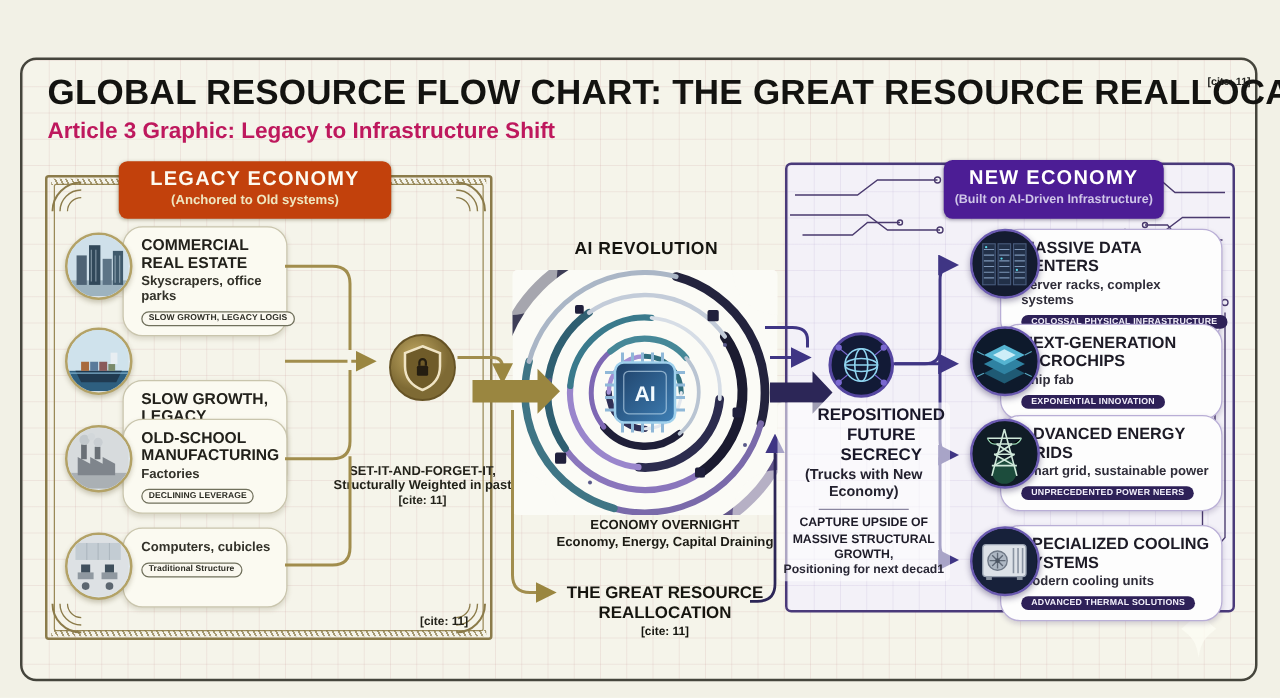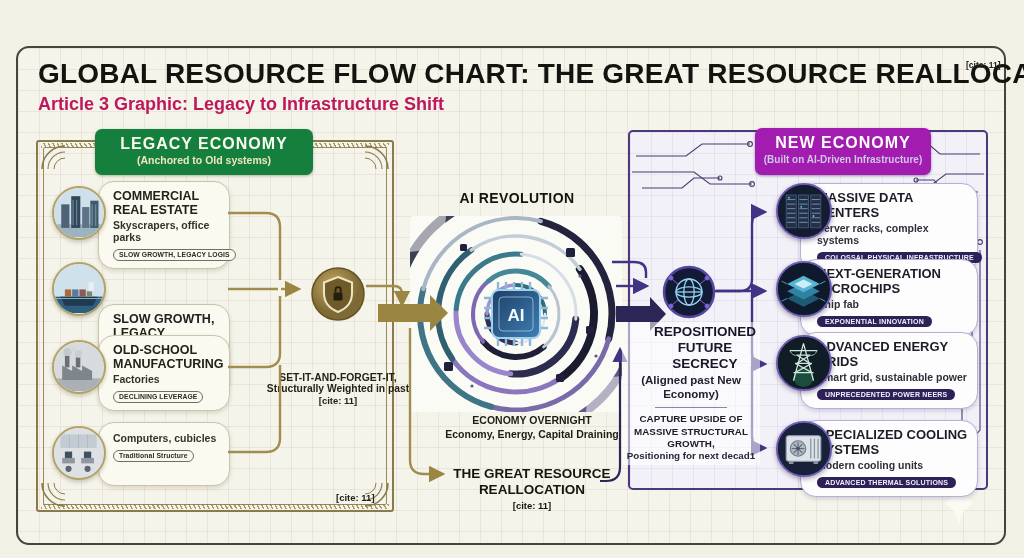--- a/index.html
+++ b/index.html
@@ -30,21 +30,21 @@
   .legacy-frame .inner-line { position:absolute; left:5px; top:5px; right:5px; bottom:5px; border:1px solid #9a8a58; border-radius:2px; }
   .hatch { position:absolute; left:3px; right:3px; height:5px; background:repeating-linear-gradient(62deg,#8b7b4a 0 1.4px, transparent 1.4px 4px); opacity:.75; }
   .hatch.top{ top:1px; } .hatch.bot{ bottom:1px; }
   .corner { position:absolute; width:26px; height:26px; }
   .corner svg { display:block; }
   .c-tl{ left:2px; top:2px; } .c-tr{ right:2px; top:2px; transform:scaleX(-1);} 
   .c-bl{ left:2px; bottom:2px; transform:scaleY(-1);} .c-br{ right:2px; bottom:2px; transform:scale(-1,-1);}
 
   .legacy-header {
     position:absolute; left:95px; top:129px; width:218px; height:46px;
-    background:#15803d; border-radius:7px; text-align:center; padding-top:6px;
+    background:#c2410c; border-radius:7px; text-align:center; padding-top:6px;
     box-shadow:0 1px 3px rgba(60,50,10,.35);
   }
   .legacy-header .h1 { font-size:16px; font-weight:800; color:#fdfaf0; letter-spacing:1px; }
   .legacy-header .h2 { font-size:10.5px; font-weight:600; color:#efe6bf; margin-top:1px; }
 
   .lcard {
     position:absolute; left:98px; width:132px;
     background:#fbfaf1; border:1px solid #c9c5ad; border-radius:16px;
     box-shadow:0 2px 4px rgba(90,80,40,.18);
     padding:7px 6px 7px 14px;
@@ -83,21 +83,21 @@
     position:absolute; left:628px; top:130px; width:360px; height:360px;
     background-color:#f3f1f8;
     background-image:
       linear-gradient(rgba(170,150,200,.16) 1px, transparent 1px),
       linear-gradient(90deg, rgba(170,150,200,.16) 1px, transparent 1px);
     background-size:21px 21px;
     border:2px solid #4a3a7a; border-radius:5px;
   }
   .new-header {
     position:absolute; left:755px; top:128px; width:176px; height:47px;
-    background:#a21caf; border-radius:7px; text-align:center; padding-top:6px;
+    background:#4c1d95; border-radius:7px; text-align:center; padding-top:6px;
     box-shadow:0 1px 3px rgba(20,10,50,.4); z-index:4;
   }
   .new-header .h1 { font-size:16px; font-weight:800; color:#ffffff; letter-spacing:1px; }
   .new-header .h2 { font-size:10px; font-weight:600; color:#cfc6e8; margin-top:2px; }
 
   .ncard {
     position:absolute; left:800px; width:178px;
     background:#fdfdfd; border:1px solid #b9aed6; border-radius:16px;
     box-shadow:0 2px 4px rgba(50,35,90,.18);
     padding:7px 6px 7px 16px; z-index:2;
@@ -455,21 +455,21 @@
         <circle cx="9" cy="41" r="2"></circle>
           <path d="M10.5,39.5 L16,35"></path>
         <circle cx="45" cy="41" r="2"></circle>
           <path d="M43.5,39.5 L38,35"></path>
       </g>
     </svg>
   </div>
 
   <div class="secrecy">
     <div class="t">REPOSITIONED FUTURE SECRECY</div>
-    <div class="s">(Aligned past New Economy)</div>
+    <div class="s">(Trucks with New Economy)</div>
     <hr>
     <div class="bb">CAPTURE UPSIDE OF MASSIVE STRUCTURAL GROWTH,</div>
     <div class="br">Positioning for next decad1</div>
   </div>
 
   <div class="ncard" style="top:183px; min-height:62px;">
     <div class="t">MASSIVE DATA CENTERS</div>
     <div class="d">Server racks, complex systems</div>
     <span class="nbadge">COLOSSAL PHYSICAL INFRASTRUCTURE</span>
   </div>

